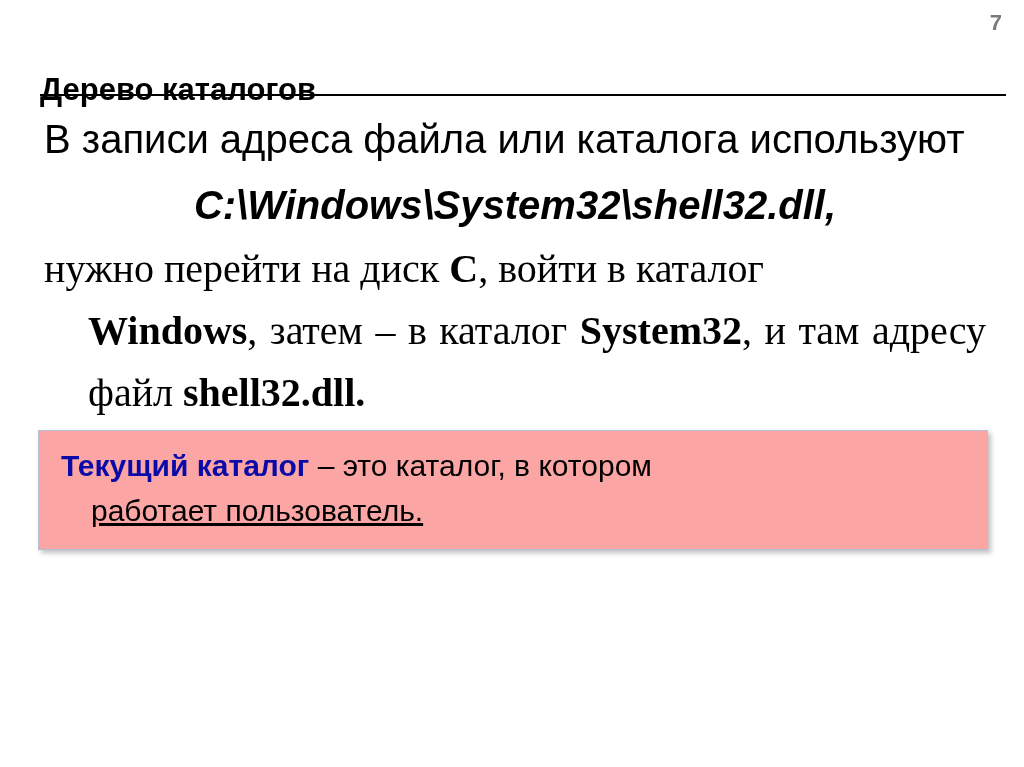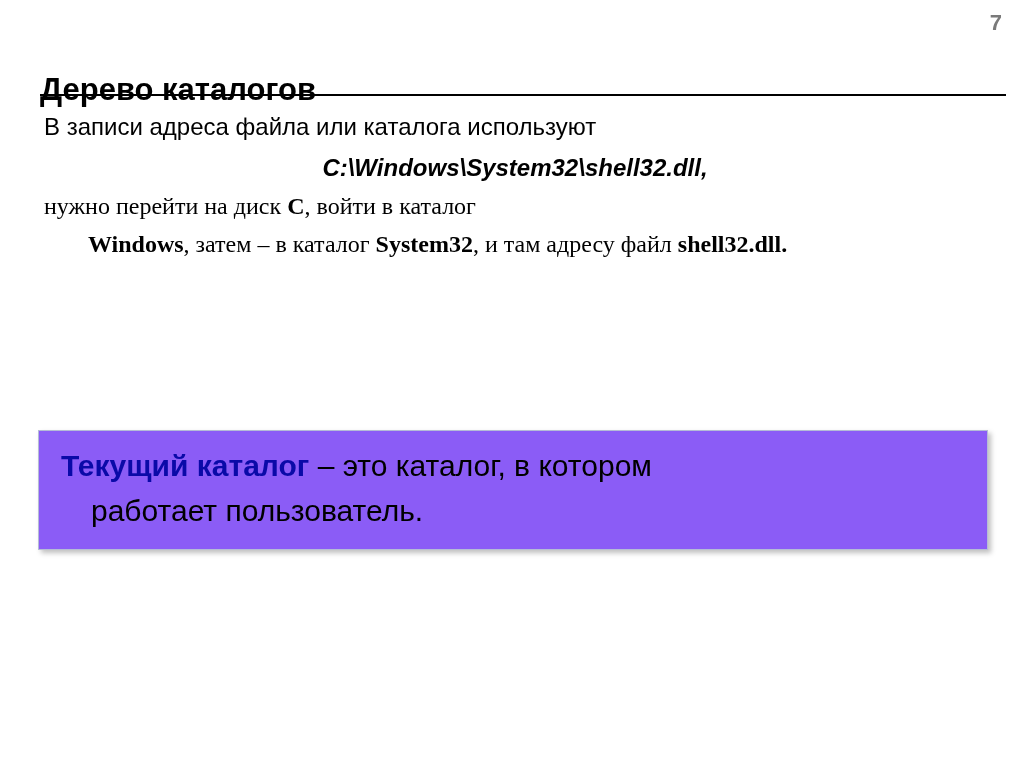--- a/index.html
+++ b/index.html
@@ -40,21 +40,21 @@
     right: 18px;
     top: 94px;
     height: 0;
     border-top: 2px solid #000;
   }
   .body {
     position: absolute;
     left: 44px;
     top: 108px;
     width: 942px;
-    font-size: 24px;
+    font-size: 40px;
     line-height: 1.55;
     color: #000;
   }
   .para1 {
     text-align: justify;
     text-justify: inter-word;
     margin: 0 0 4px 0;
   }
   .indented {
     display: block;
@@ -79,35 +79,36 @@
     padding-left: 44px;
     text-align: justify;
   }
   .b { font-weight: bold; }
   .callout {
     position: absolute;
     left: 38px;
     top: 430px;
     width: 950px;
     box-sizing: border-box;
-    background: #8b5cf6;
+    background: #fca5a5;
     border: 1px solid #b5bcd6;
     box-shadow: 3px 3px 5px rgba(0,0,0,0.25);
     padding: 12px 22px 16px 22px;
     font-size: 30px;
     line-height: 1.5;
   }
   .callout-l1 {
     display: block;
     text-align: justify;
     text-justify: inter-word;
   }
   .callout-l2 {
     display: block;
     padding-left: 30px;
+    text-decoration: underline;
   }
   .term {
     color: #0a0aa8;
     font-weight: bold;
   }
 </style>
 </head>
 <body>
 
 <div class="page">

